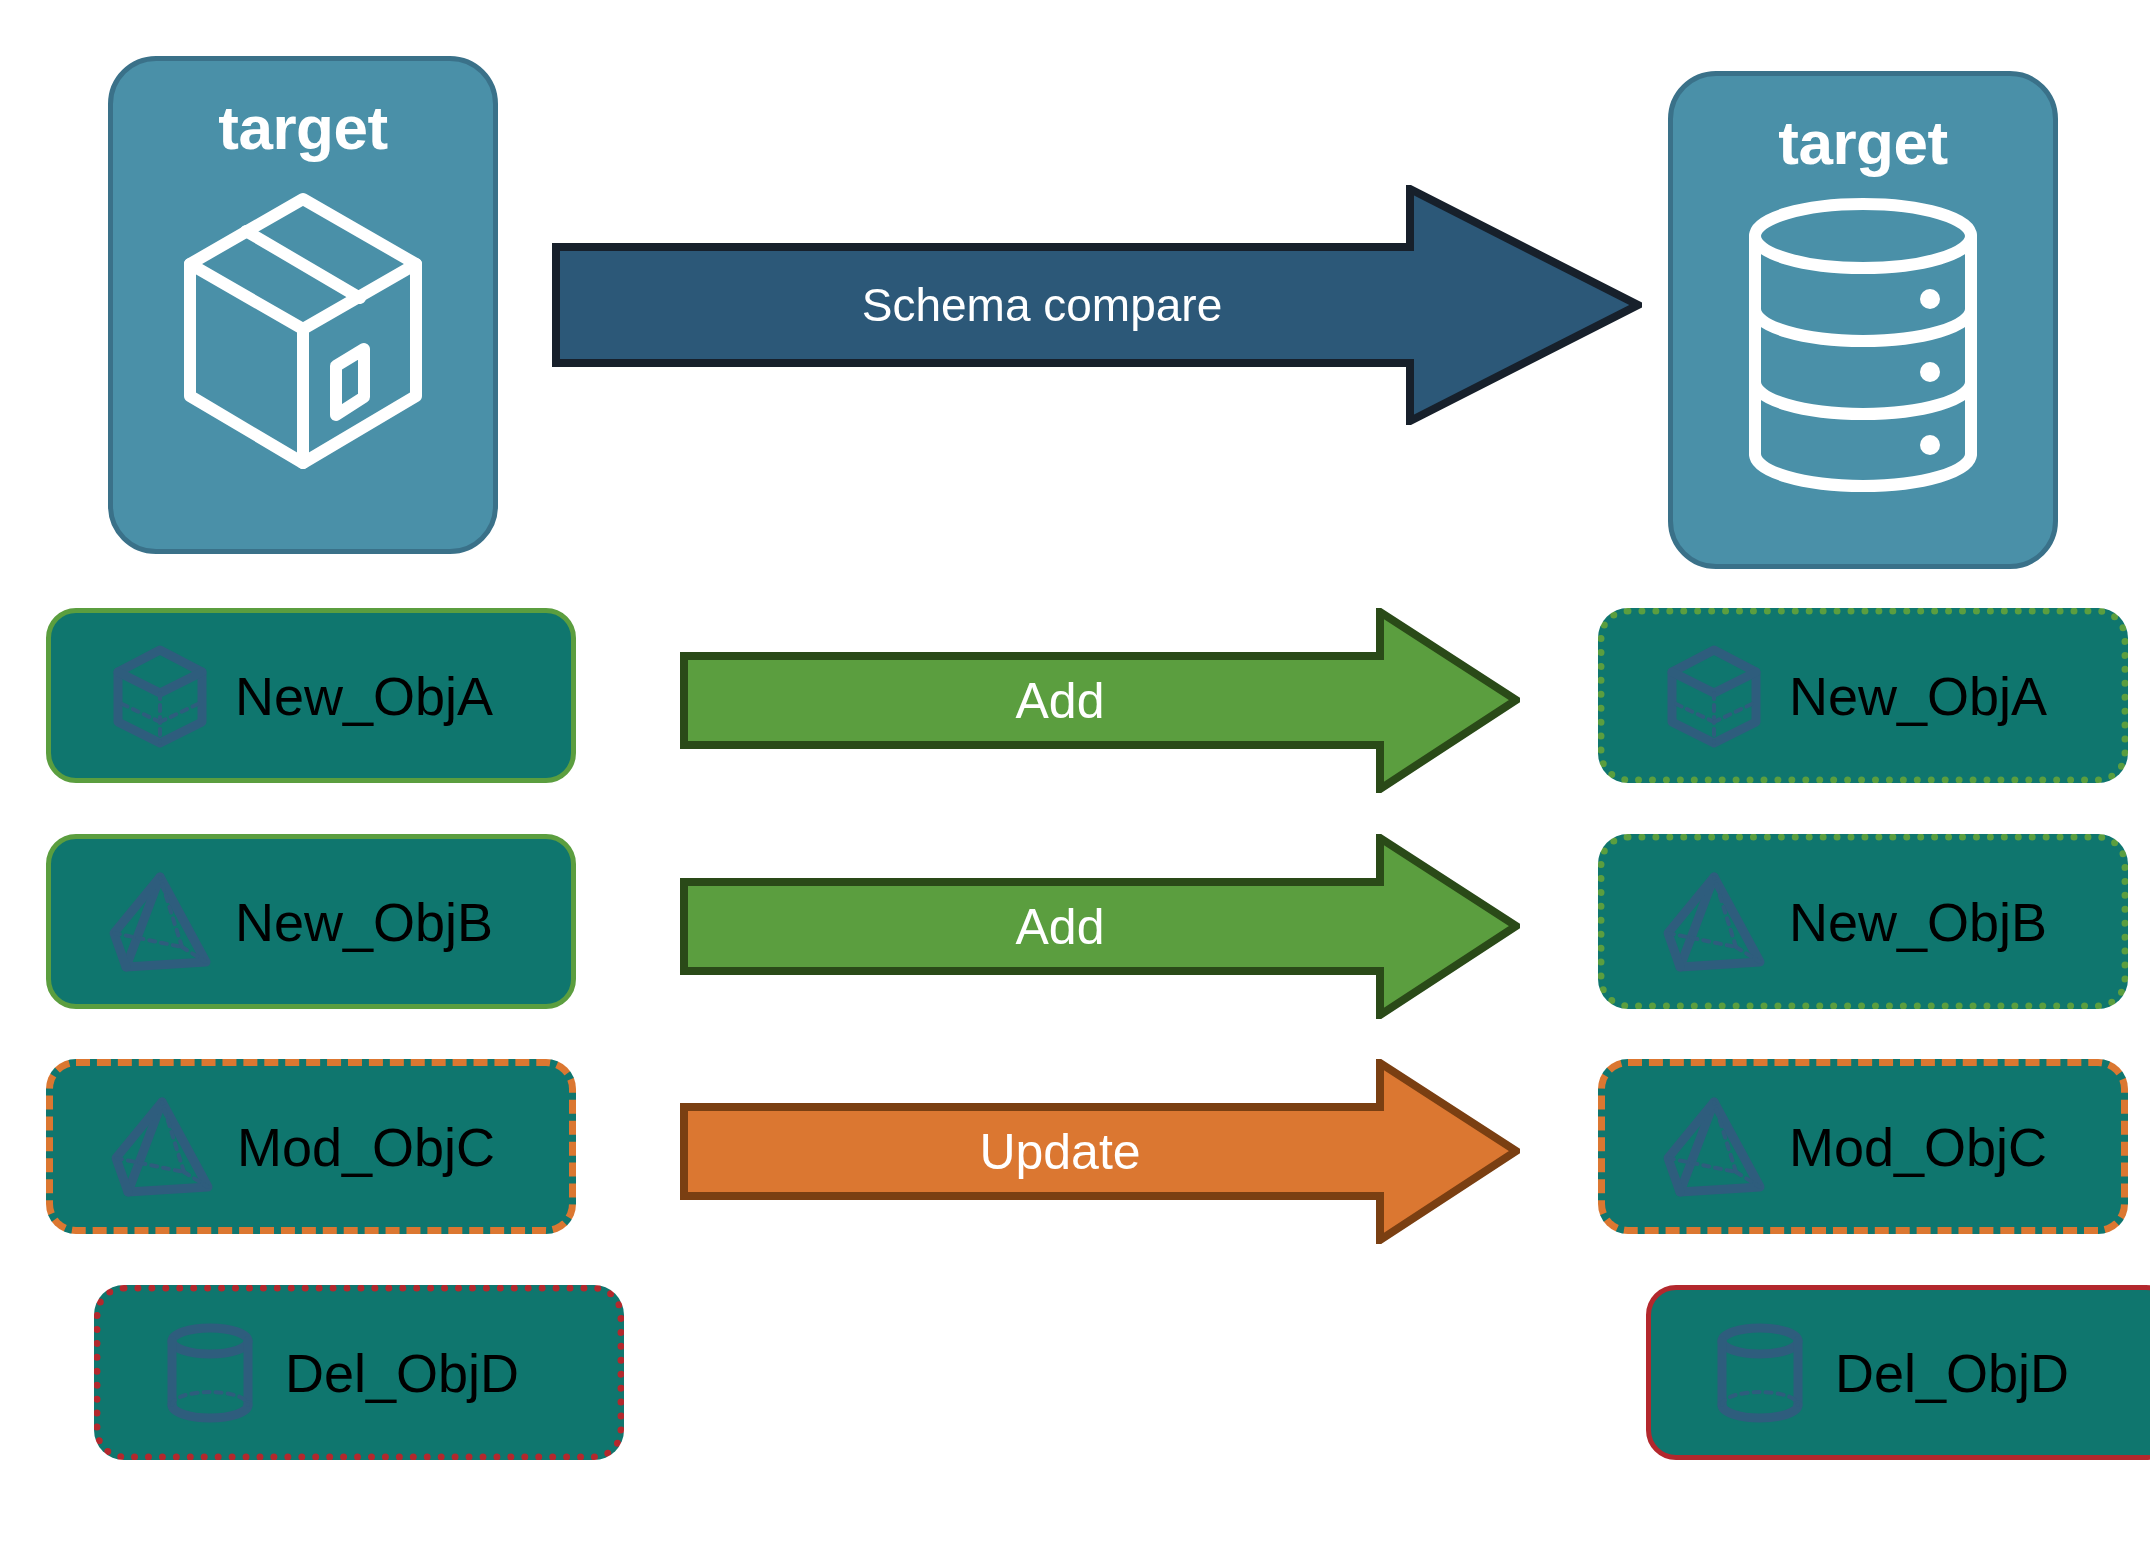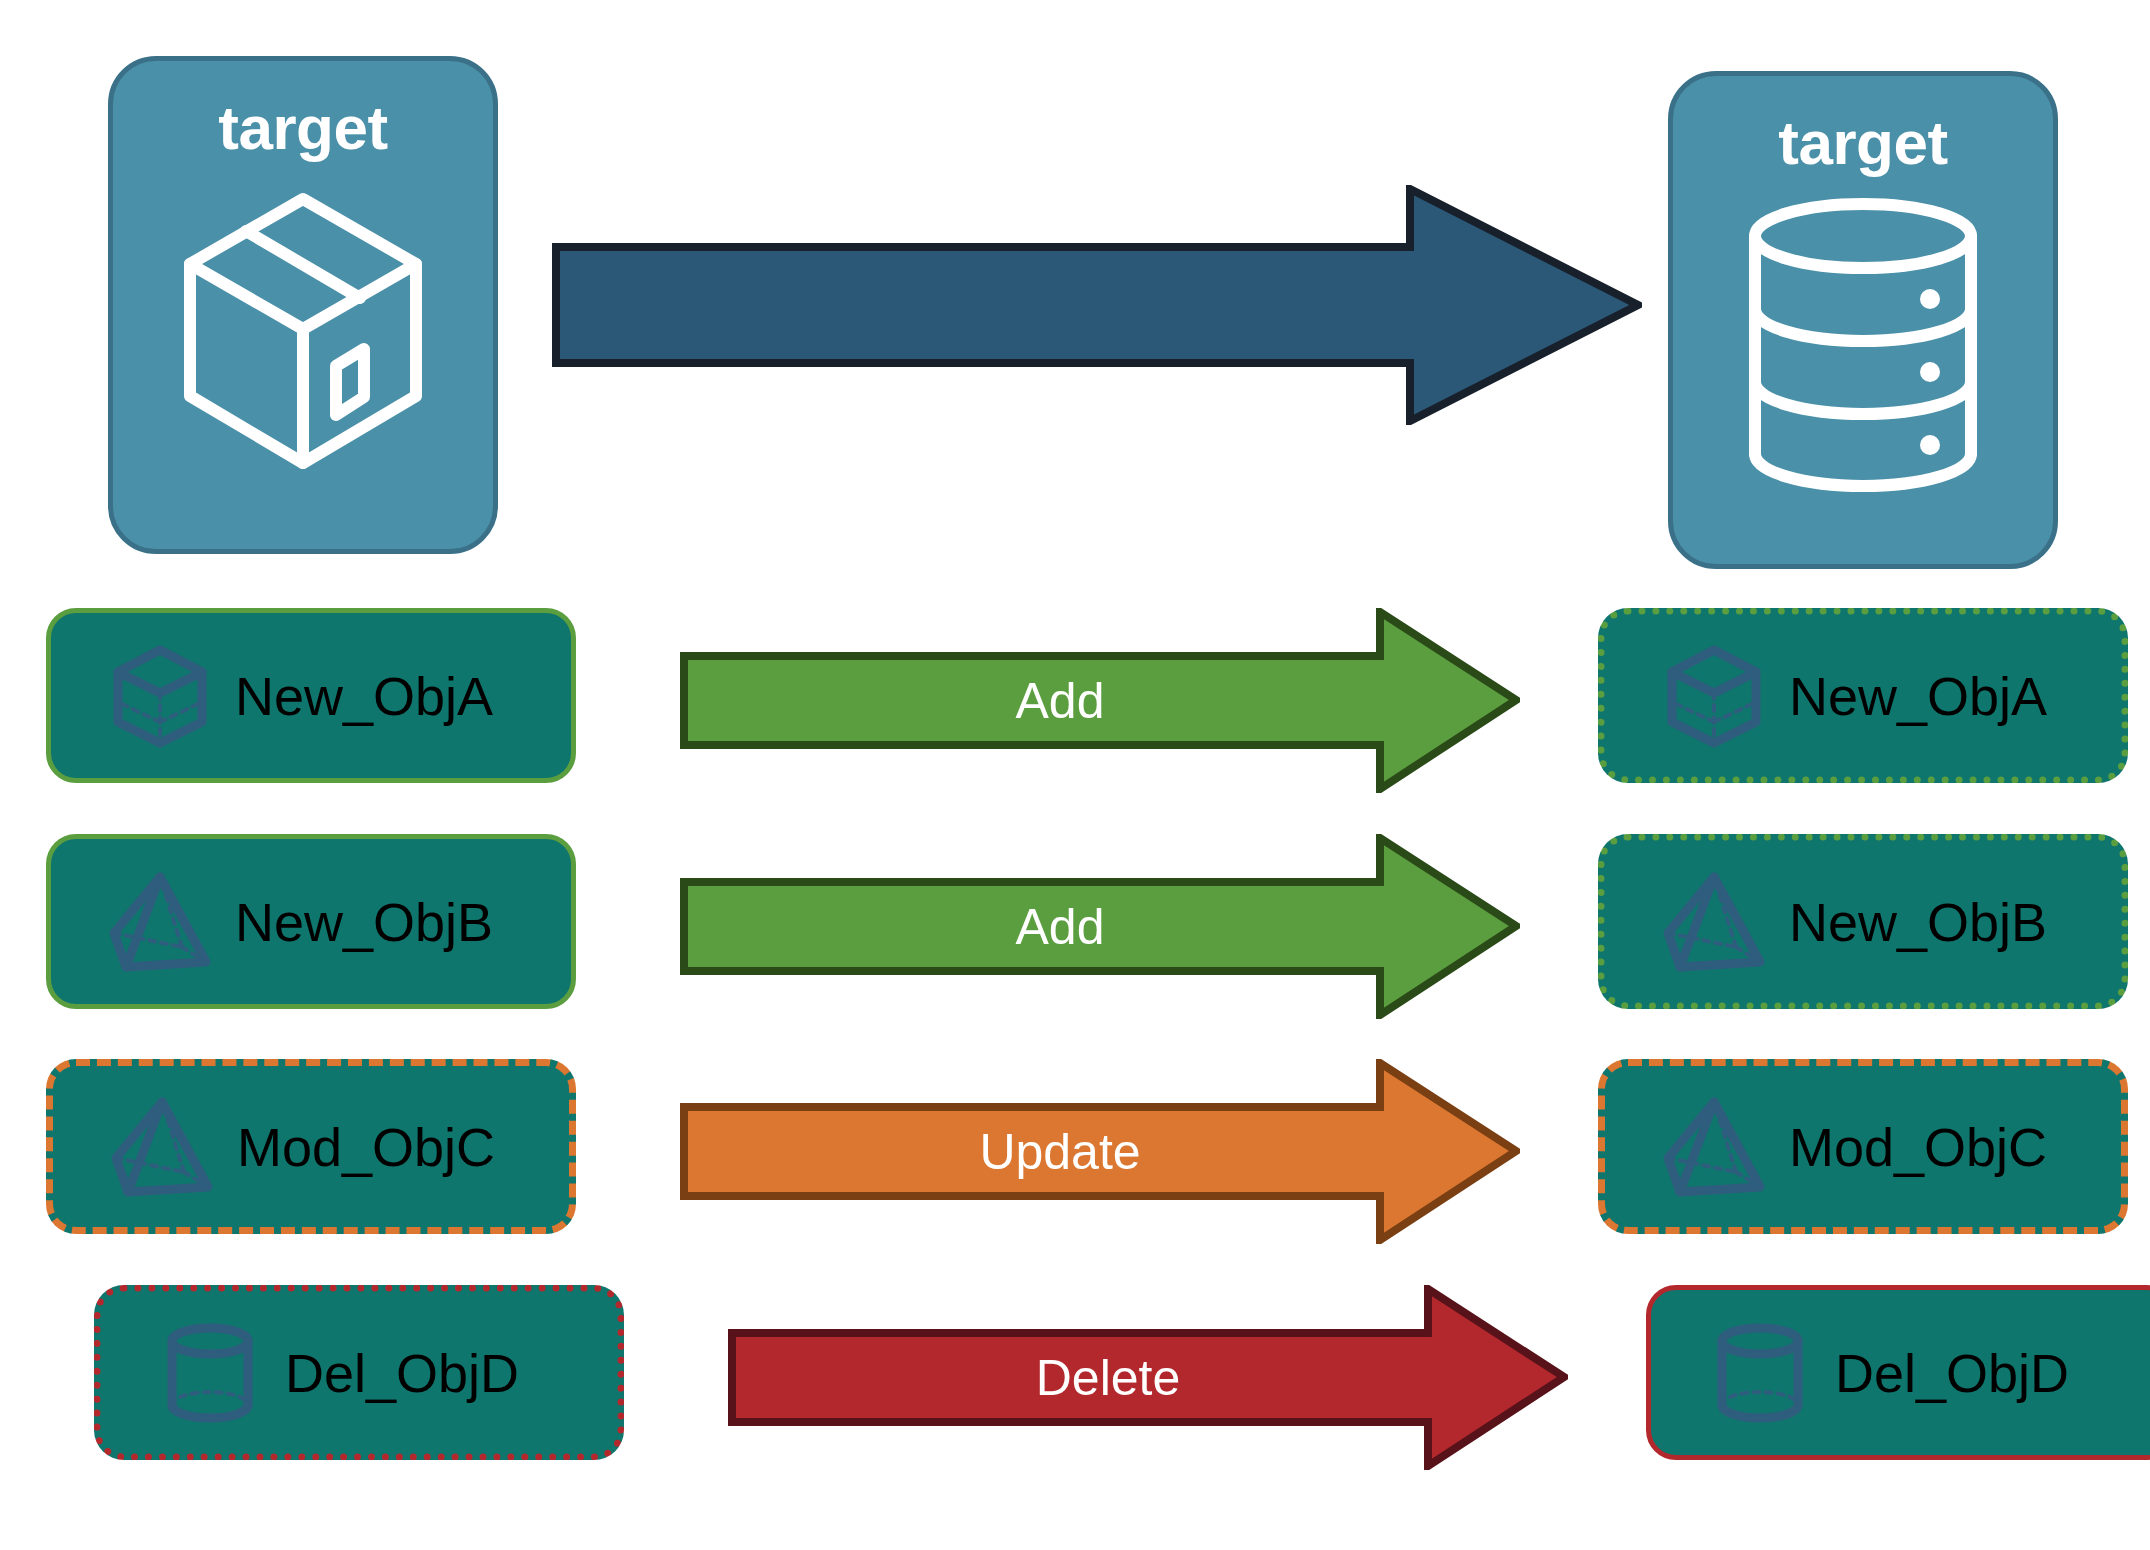--- a/index.html
+++ b/index.html
@@ -147,20 +147,21 @@
         <path d="M168 185 L196 168 L196 216 L168 234 Z"></path>
       </g>
     </svg>
   </div>
 </div>
 
 <div id="schema-compare-arrow">
   <svg width="1090" height="240" viewBox="0 0 1090 240">
     <polygon points="4,62 858,62 858,4 1086,120 858,236 858,178 4,178" fill="#2C5878" stroke="#17202B" stroke-width="8" stroke-linejoin="miter"></polygon>
   </svg>
+  <div class="sc-label">Schema compare</div>
 </div>
 
 <div class="endpoint" id="endpoint-target">
   <div class="endpoint-title">target</div>
   <div class="endpoint-icon">
     <svg width="250" height="300" viewBox="0 0 250 300">
       <g fill="none" stroke="#FFFFFF" stroke-width="12" stroke-linejoin="round" stroke-linecap="round">
         <ellipse cx="125" cy="40" rx="108" ry="32"></ellipse>
         <path d="M17 40 L17 258"></path>
         <path d="M233 40 L233 258"></path>
@@ -313,26 +314,20 @@
           <path d="M8 20 L8 84"></path>
           <path d="M84 20 L84 84"></path>
           <path d="M8 84 a38,13 0 0 0 76,0"></path>
         </g>
         <path d="M8 84 a38,13 0 0 1 76,0" fill="none" stroke="#2E5D7D" stroke-width="4" stroke-dasharray="6,6" stroke-linecap="round"></path>
       </svg>
     </span>
     <span class="obj-label">Del_ObjD</span>
   </div>
 
-  <div class="action-arrow">
-    <svg width="840" height="185" viewBox="0 0 840 185">
-      <polygon points="4,48 700,48 700,4 836,92 700,181 700,137 4,137" fill="#B3282D" stroke="#58121A" stroke-width="8" stroke-linejoin="miter"></polygon>
-    </svg>
-    <div class="aa-label">Delete</div>
-  </div>
 
   <div class="obj-box right bs-solid-red">
     <span class="obj-icon">
       <svg width="92" height="104" viewBox="0 0 92 104">
         <g fill="none" stroke="#2E5D7D" stroke-width="9" stroke-linejoin="round" stroke-linecap="round">
           <ellipse cx="46" cy="20" rx="38" ry="13"></ellipse>
           <path d="M8 20 L8 84"></path>
           <path d="M84 20 L84 84"></path>
           <path d="M8 84 a38,13 0 0 0 76,0"></path>
         </g>

